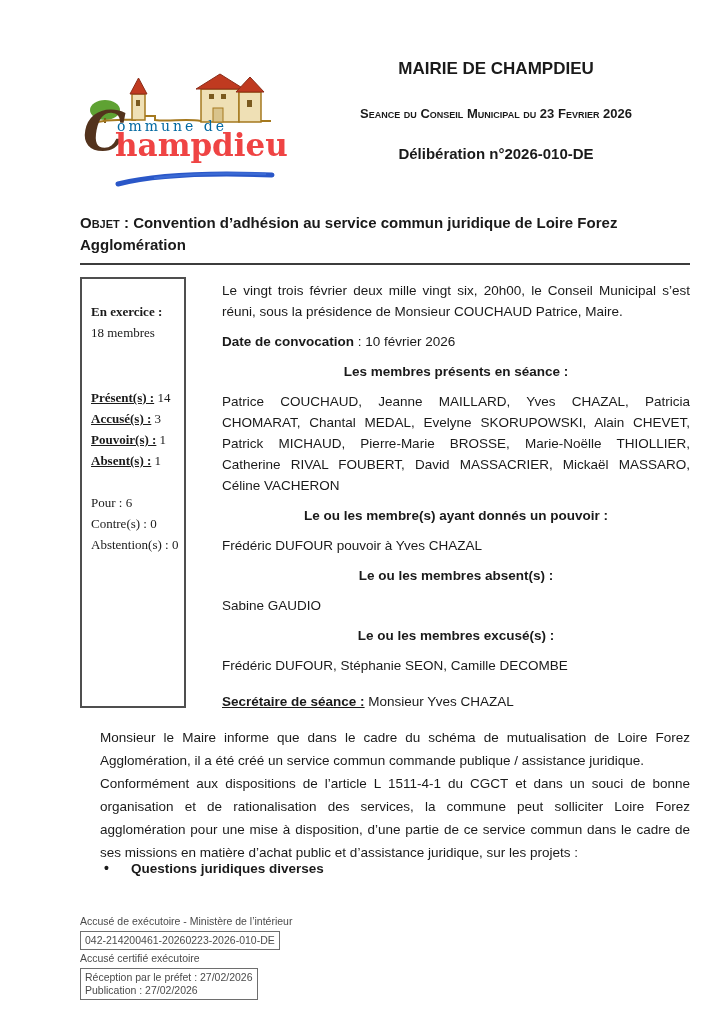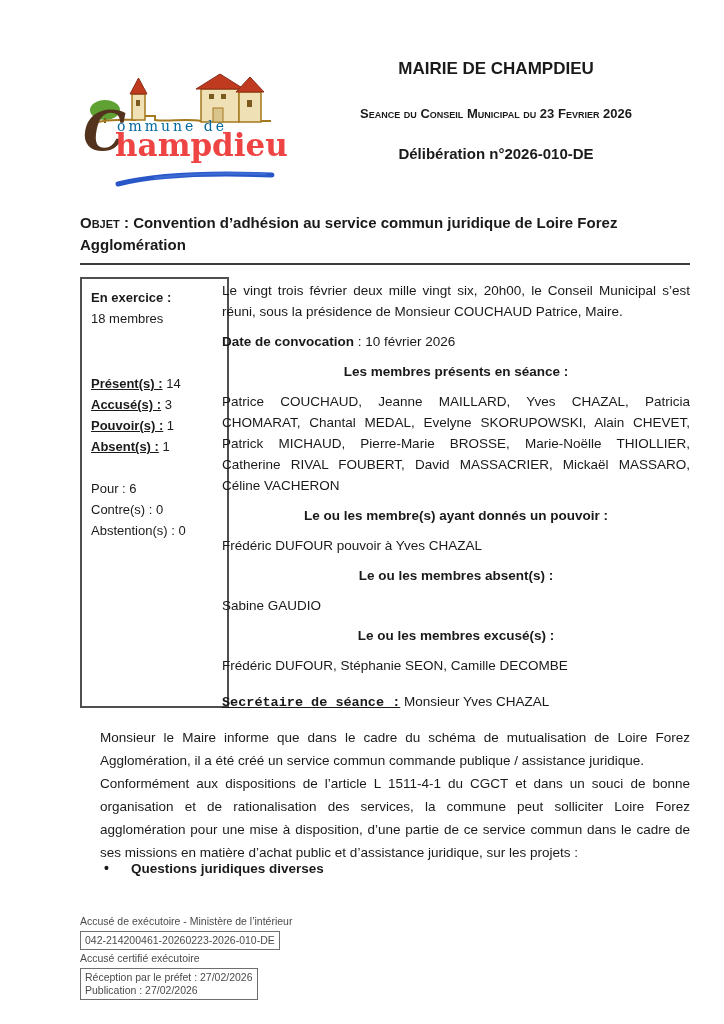--- a/index.html
+++ b/index.html
@@ -31,34 +31,34 @@
   .head-delib{margin-top:24px;font-size:15px;font-weight:bold;}
   
   .objet{
     position:absolute;left:80px;top:212px;width:610px;
     font-size:15px;font-weight:bold;line-height:22px;
     border-bottom:2px solid #3c3c3c;padding-bottom:7px;
   }
   .objet .sc{font-variant:small-caps;}
   
   .att-box{
-    position:absolute;left:80px;top:277px;width:149px;height:431px;
-    border:2px solid #4f4f4f;box-sizing:border-box;padding:8px 2px 0 9px;
-    font-size:13px;line-height:21px;
+    position:absolute;left:80px;top:277px;width:106px;height:431px;
+    border:2px solid #4f4f4f;box-sizing:border-box;padding:22px 2px 0 9px;
+    font-size:13px;line-height:21px;font-family:Liberation Serif, serif;
   }
   .att-box .b{font-weight:bold;}
   .att-box .bu{font-weight:bold;text-decoration:underline;}
   .att-gap-lg{height:44px;}
   .att-gap-sm{height:21px;}
   
   .rcol{position:absolute;left:222px;top:280px;width:468px;font-size:13.5px;line-height:21px;}
   .rcol p{margin:0 0 9px 0;}
   .rcol .just{text-align:justify;}
   .rcol .b{font-weight:bold;text-align:center;}
-  .rcol .bu{font-weight:bold;text-decoration:underline;font-family:Liberation Mono, monospace;}
+  .rcol .bu{font-weight:bold;text-decoration:underline;}
   .rcol .secretaire{margin-top:15px;}
   
   .body-block{
     position:absolute;left:100px;top:726px;width:590px;
     font-size:13.5px;line-height:23px;text-align:justify;
   }
   .body-block p{margin:0;}
   .bullet-row{
     position:absolute;left:104px;top:860px;display:flex;align-items:baseline;
     font-size:13.5px;font-weight:bold;

